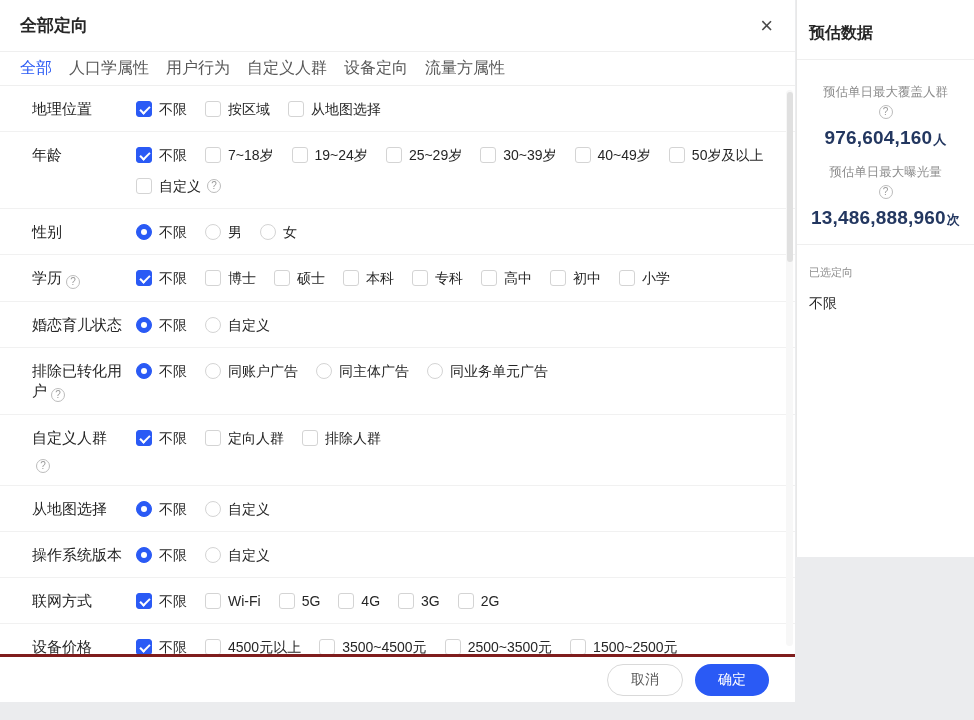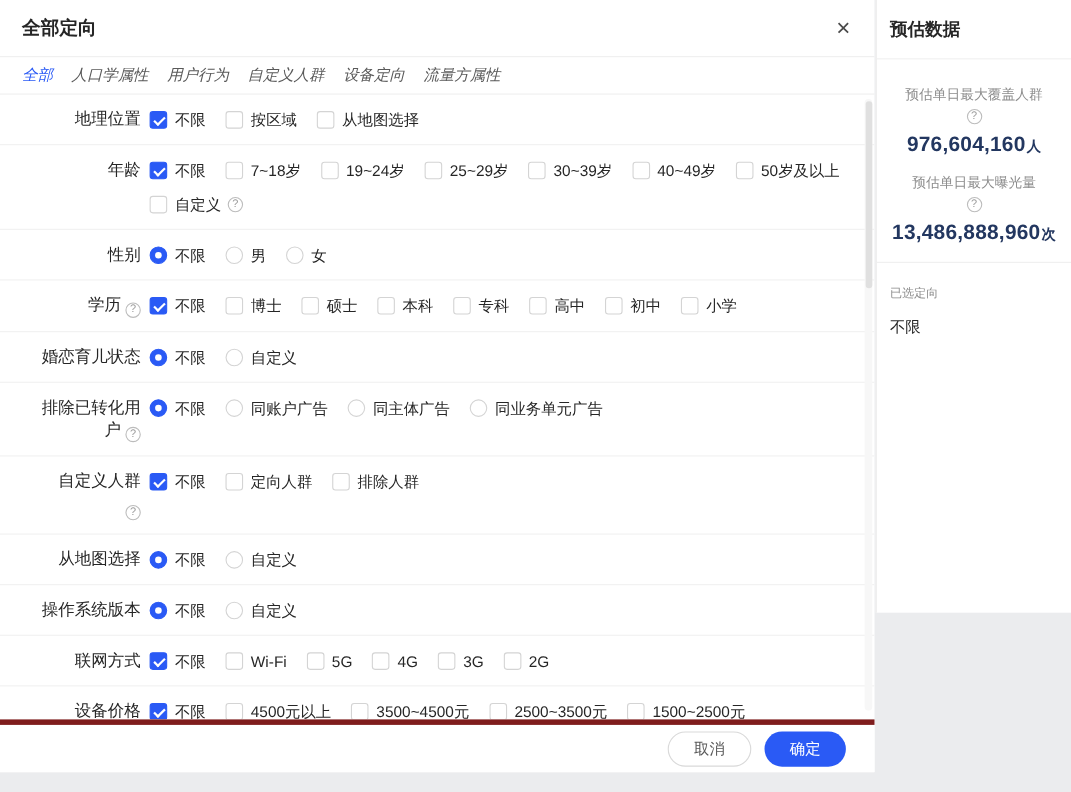--- a/index.html
+++ b/index.html
@@ -11,24 +11,24 @@
     position:relative; overflow:hidden; color:#262626;
   }
 
   
   .modal { position:absolute; left:0; top:0; width:795px; height:702px; background:#fff; }
   .modal-header { height:52px; display:flex; align-items:center; padding:0 22px 0 20px; border-bottom:1px solid #efefef;gap:6px; }
   .modal-title { font-size:17px; font-weight:700; }
   .close { margin-left:auto; font-size:22px; color:#4a4a4a; cursor:pointer; line-height:1; }
 
   .tab-bar { height:34px; display:flex; align-items:center; gap:17px; padding:0 20px; border-bottom:1px solid #efefef; }
-  .tab { font-size:14px; color:#595959; cursor:pointer; white-space:nowrap;font-style:italic; }
+  .tab { font-size:16px; color:#595959; cursor:pointer; white-space:nowrap; }
   .tab.active { color:var(--accent); }
 
-  .rows { position:relative; height:568px; overflow:hidden;text-align:right; }
+  .rows { position:relative; height:568px; overflow:hidden; }
   .row { display:flex; padding:13px 24px 12px 32px; border-bottom:1px solid #f1f1f1; }
   .row-label { width:96px; flex-shrink:0; font-size:15px; line-height:20px; margin-right:8px; }
   .row-label .help { margin-left:4px; vertical-align:-2px; }
   .row-label .help-line { margin-top:4px; }
   .row-options { flex:1; display:flex; flex-wrap:wrap; column-gap:18px; row-gap:11px; align-items:flex-start; align-content:flex-start; }
   .opt { display:inline-flex; align-items:center; gap:7px; font-size:14px; line-height:20px; cursor:pointer; white-space:nowrap; }
   .opt .help { margin-left:-1px; }
 
   .box,.radio { width:16px; height:16px; flex-shrink:0; position:relative; background:#fff; border:1px solid #d4d4d4; }
   .box { border-radius:3px; }
@@ -47,29 +47,29 @@
     display:inline-flex; align-items:center; justify-content:center;
     width:14px; height:14px; border:1px solid #bcbcbc; border-radius:50%;
     color:#9a9a9a; font-size:10px; line-height:1; flex-shrink:0; cursor:pointer;
   }
 
   .scroll-track { position:absolute; right:2px; top:4px; width:7px; height:556px; background:#f7f7f7; border-radius:4px; }
   .scroll-thumb { position:absolute; left:0.5px; top:2px; width:6px; height:170px; background:#e0e0e0; border-radius:3px; }
 
   .footer {
     position:absolute; left:0; bottom:0; width:100%; height:48px; background:#fff;
-    border-top:5px solid #7f1d1d; display:flex; align-items:center; justify-content:flex-end;
+    border-top:3px solid #7f1d1d; display:flex; align-items:center; justify-content:flex-end;
     gap:12px; padding-right:26px;
   }
   .btn { height:32px; border-radius:16px; font-size:14px; padding:0 23px; cursor:pointer; font-family:inherit; }
   .btn-cancel { background:#fff; border:1px solid #d9d9d9; color:#595959; }
   .btn-confirm { background:var(--accent); border:none; color:#fff; }
 
   
-  .panel { position:absolute; left:796px; top:0; width:178px; height:557px; background:#fff; border-left:1px solid #e8e8e8; padding:2px 12px; }
+  .panel { position:absolute; left:796px; top:0; width:178px; height:557px; background:#fff; border-left:1px solid #e8e8e8; padding:8px 12px; }
   .panel-header { height:52px; display:flex; align-items:center; font-size:16px; font-weight:700; border-bottom:1px solid #efefef; margin:0 -12px; padding:0 12px; }
   .metrics { padding-top:24px; }
   .metric-label { display:flex; align-items:center; gap:4px; font-size:12.5px; color:#8c8c8c; margin-bottom:8px; white-space:nowrap;flex-direction:column; }
   .metric-value { font-size:19px; font-weight:700; color:var(--metric); margin-bottom:15px; white-space:nowrap; letter-spacing:0.2px;text-align:center; }
   .metric-value .unit { font-size:13px; margin-left:1px; }
   .panel-divider { border-top:1px solid #efefef; margin:12px -12px 0; }
   .selected-title { font-size:11px; color:#8c8c8c; margin-top:20px; }
   .selected-value { font-size:14px; color:#262626; margin-top:15px; }
 </style>
 </head>

